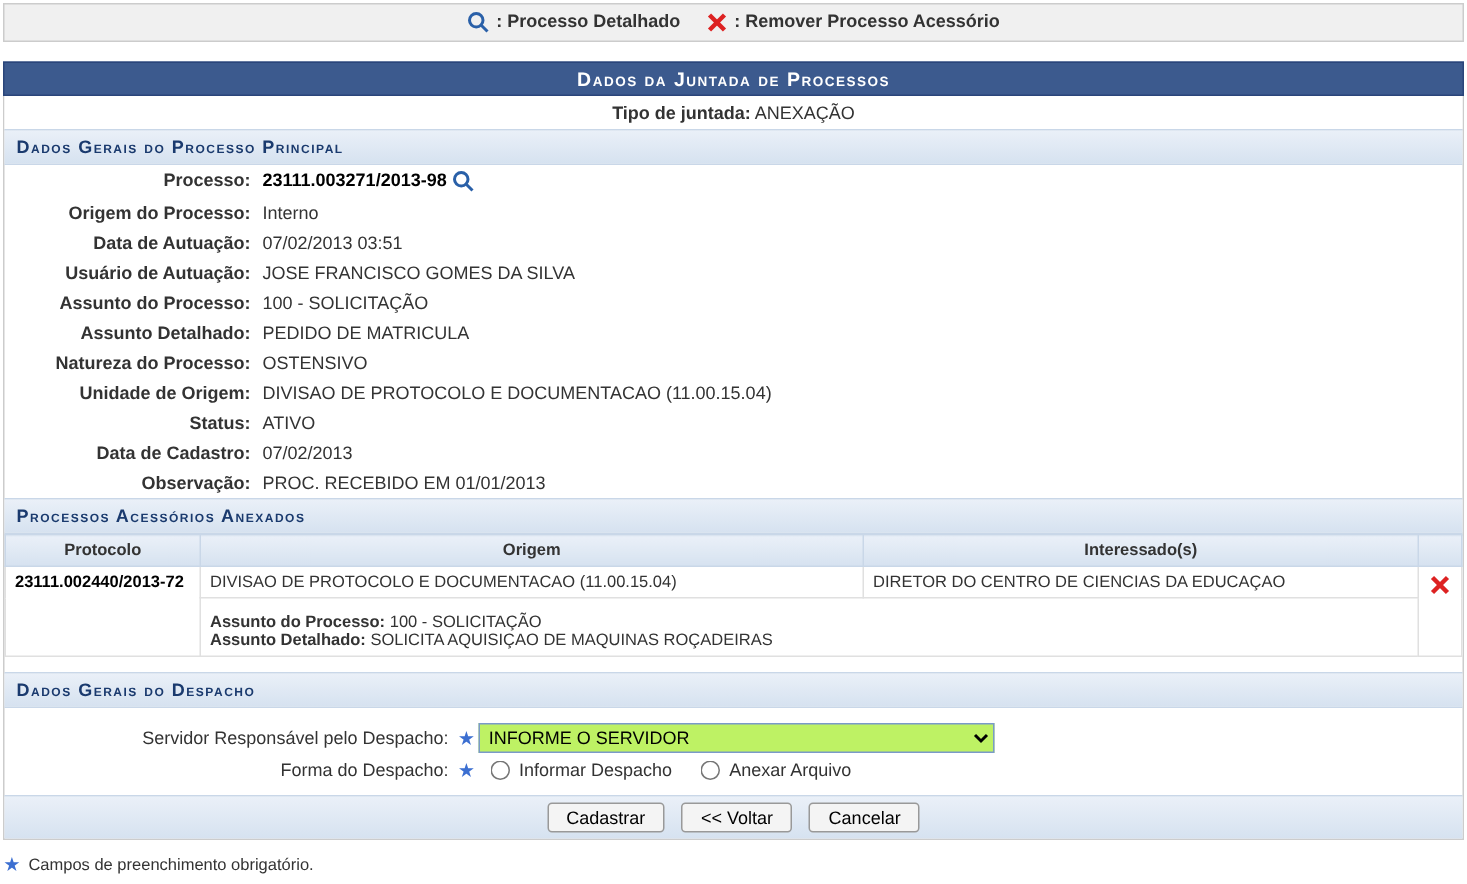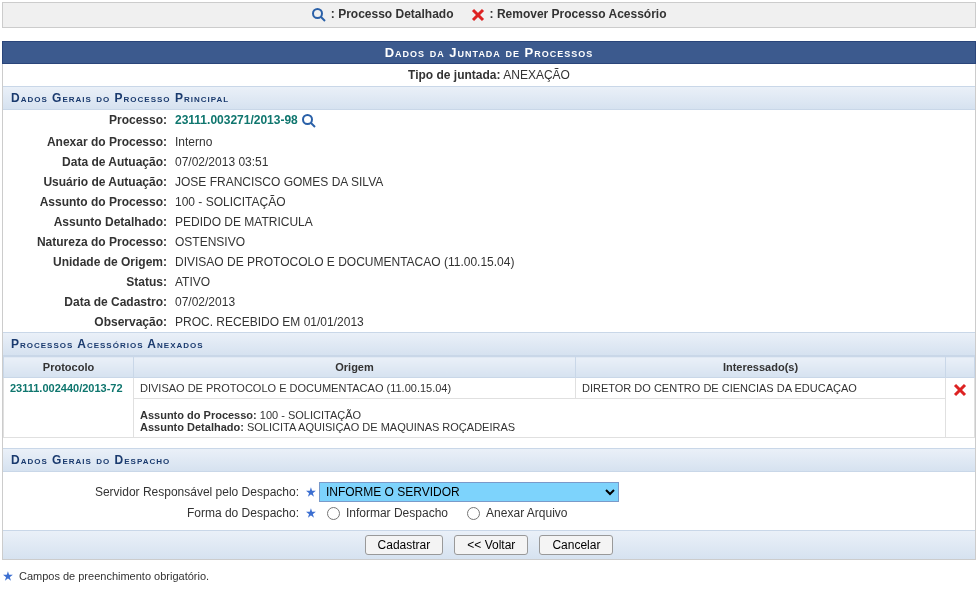--- a/index.html
+++ b/index.html
@@ -63,21 +63,21 @@
     font-variant: small-caps;
     padding: 4px 8px;
     border-top: 1px solid #c9d7e8;
     border-bottom: 1px solid #c9d7e8;
     letter-spacing: 1px;
     font-size: 12px;
   }
   .details-table { width: 100%; border-collapse: collapse; }
   .details-table td { padding: 3px 4px; vertical-align: top; font-size: 12px; }
   .details-label { text-align: right; font-weight: bold; width: 168px; }
-  .link-blue { color: #0f766e; font-weight: bold; text-decoration: none; text-align: center; }
+  .link-blue { color: #000000; font-weight: bold; text-decoration: none; text-align: center; }
   .acc-table { width: 100%; border-collapse: collapse; }
   .acc-table th {
     background: linear-gradient(#eaf0f8, #d6e2f0);
     color: #333;
     text-align: center;
     font-size: 11px;
     padding: 4px 6px;
     border: 1px solid #c9d7e8;
     font-weight: bold;
   }
@@ -92,23 +92,23 @@
   .acc-sub-detail { margin-top: 6px; }
   .acc-sub-detail b { font-weight: bold; }
   .dispatch-form { padding: 6px 0; }
   .form-row { display: flex; align-items: center; margin: 4px 0; }
   .form-label {
     width: 300px; text-align: right; font-weight: 400;
     font-size: 12px; padding-right: 4px;
   }
   .required-star { color: #3c6fd1; margin: 0 3px; font-weight: bold; }
   .form-select {
-    font-size: 12px; padding: 1px 2px; width: 300px;
+    font-size: 12px; padding: 1px 2px; width: 344px;
     border: 1px solid #7a9ac9;
-    background: #7dd3fc;
+    background: #bef264;
   }
   .radio-group input { margin: 0 3px 0 8px; vertical-align: middle; }
   .radio-group label { margin-right: 8px; font-size: 12px; vertical-align: middle; }
   .button-row {
     text-align: center;
     background: linear-gradient(#eaf0f8, #d6e2f0);
     padding: 4px 0;
     border-top: 1px solid #c9d7e8;
   }
   .btn {
@@ -179,21 +179,21 @@
         <a href="#" class="link-blue">23111.003271/2013-98</a>
         <span class="magnifier-icon" style="cursor:pointer;">
           <svg width="16" height="16" viewBox="0 0 16 16">
                 <circle cx="6.5" cy="6.5" r="4.5" fill="none" stroke="#2a60a8" stroke-width="2"></circle>
                 <line x1="10" y1="10" x2="14" y2="14" stroke="#2a60a8" stroke-width="2"></line>
               </svg>
         </span>
       </td>
     </tr>
     <tr>
-      <td class="details-label">Anexar do Processo:</td>
+      <td class="details-label">Origem do Processo:</td>
       <td>Interno</td>
     </tr>
     <tr>
       <td class="details-label">Data de Autuação:</td>
       <td>07/02/2013 03:51</td>
     </tr>
     <tr>
       <td class="details-label">Usuário de Autuação:</td>
       <td>JOSE FRANCISCO GOMES DA SILVA</td>
     </tr>

